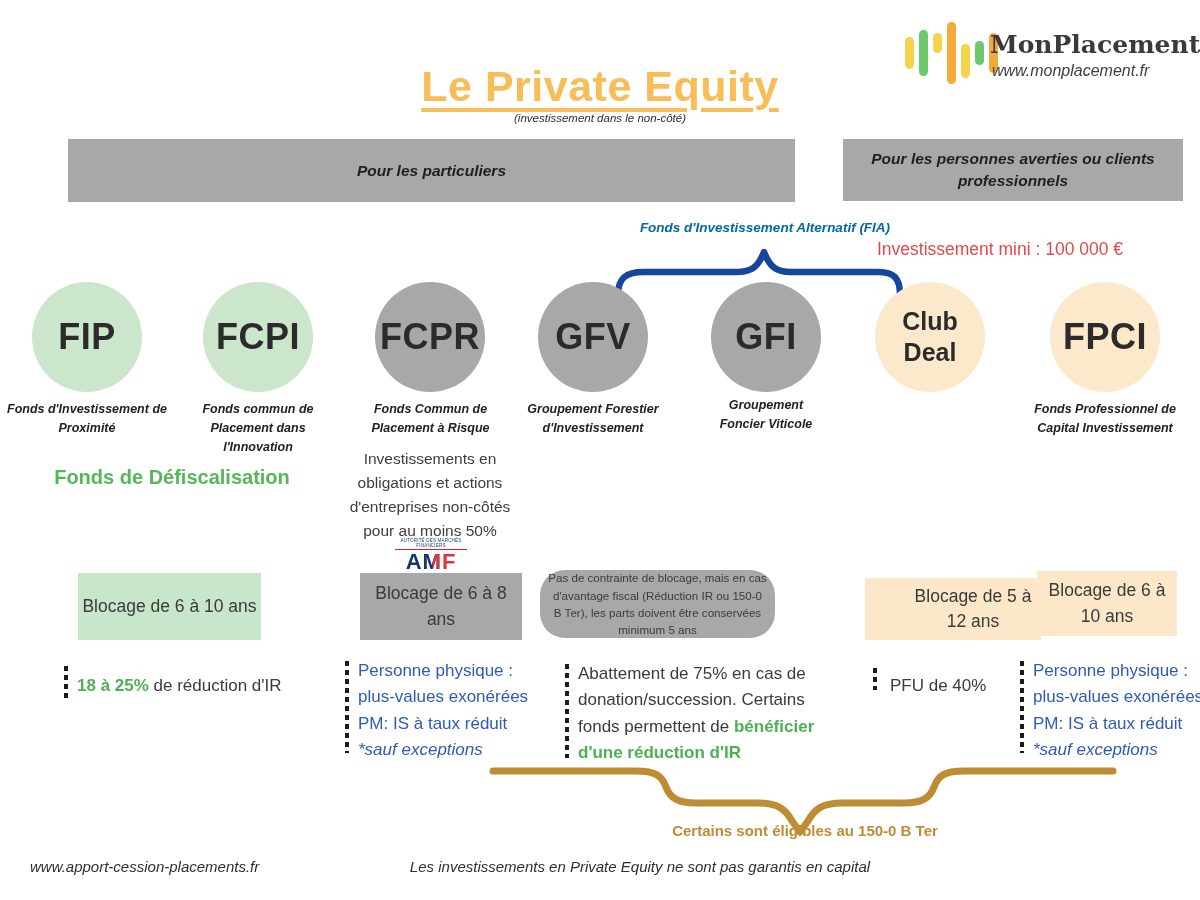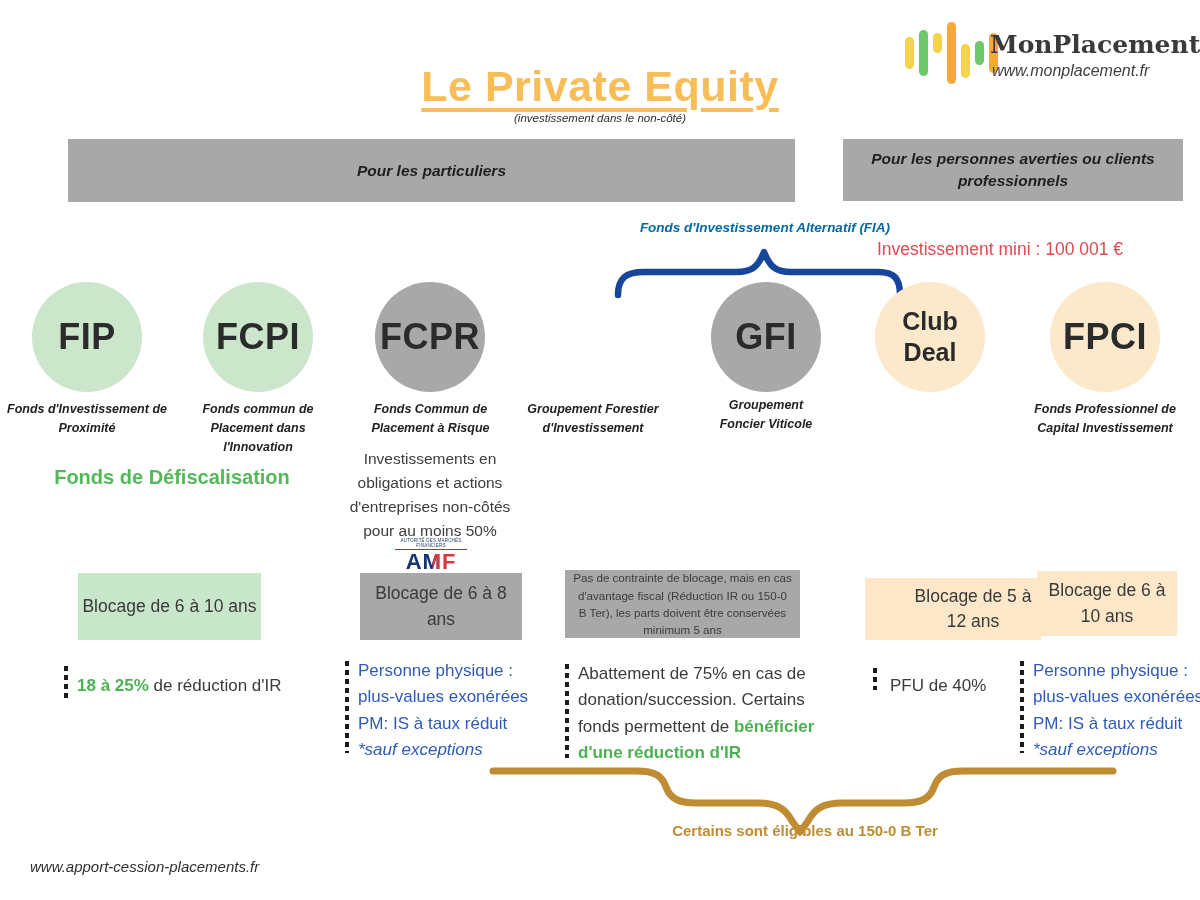--- a/index.html
+++ b/index.html
@@ -85,30 +85,33 @@
   <div class="abs main-title center" style="left:300px;top:62px;width:600px;">Le Private Equity</div>
   <div class="abs subtitle center" style="left:300px;top:112px;width:600px;">(investissement dans le non-côté)</div>
 
   <div class="abs aud-bar" style="left:68px;top:139px;width:727px;height:63px;">Pour les particuliers</div>
   <div class="abs aud-bar center" style="left:843px;top:139px;width:340px;height:62px;padding:0 14px;box-sizing:border-box;">Pour les personnes averties ou clients professionnels</div>
 
   <div class="abs fia-label center" style="left:610px;top:220px;width:310px;">Fonds d'Investissement Alternatif (FIA)</div>
   <svg class="abs" style="left:610px;top:240px;" width="295" height="60" viewBox="0 0 295 60">
     <path d="M 8 55 C 8 38, 16 32, 34 32 L 126 32 C 142 32, 148 27, 154 12 C 160 27, 166 32, 181 32 L 268 32 C 284 32, 290 38, 290 55" fill="none" stroke="#16459c" stroke-width="6.5" stroke-linecap="round" stroke-linejoin="round"></path>
   </svg>
-  <div class="abs min-invest center" style="left:860px;top:239px;width:280px;">Investissement mini : 100 001 €</div>
+  <div class="abs min-invest center" style="left:860px;top:239px;width:280px;">Investissement mini : 100 000 €</div>
 
   <div class="abs fund-circle c-green" style="left:32px;top:282px;">
     <span class="acro">FIP</span>
   </div>
   <div class="abs fund-circle c-green" style="left:203px;top:282px;">
     <span class="acro">FCPI</span>
   </div>
   <div class="abs fund-circle c-gray" style="left:375px;top:282px;">
     <span class="acro">FCPR</span>
+  </div>
+  <div class="abs fund-circle c-gray" style="left:538px;top:282px;">
+    <span class="acro">GFV</span>
   </div>
   <div class="abs fund-circle c-gray" style="left:711px;top:282px;">
     <span class="acro">GFI</span>
   </div>
   <div class="abs fund-circle c-peach" style="left:875px;top:282px;">
     <span class="acro-sm">
       <div>Club</div>
       <div>Deal</div>
     </span>
   </div>
@@ -128,21 +131,21 @@
 
   <div class="abs center" style="left:395px;top:533px;width:72px;">
     <span class="amf-small">AUTORITÉ DES MARCHÉS FINANCIERS</span>
     <div class="amf-word">
       <span class="amf-a">A</span><span class="amf-m"><span>M</span><span class="m-red">M</span></span><span class="amf-f">F</span>
     </div>
   </div>
 
   <div class="abs blk blk-green blk-big" style="left:78px;top:573px;width:183px;height:67px;">Blocage de 6 à 10 ans</div>
   <div class="abs blk blk-gray blk-big" style="left:360px;top:573px;width:162px;height:67px;">Blocage de 6 à 8 ans</div>
-  <div class="abs blk blk-gray blk-small" style="left:565px;top:570px;width:235px;height:68px;box-sizing:border-box;">Pas de contrainte de blocage, mais en cas d'avantage fiscal (Réduction IR ou 150-0 B Ter), les parts doivent être conservées minimum 5 ans</div>
+  <div class="abs blk blk-gray blk-small" style="left:540px;top:570px;width:235px;height:68px;box-sizing:border-box;border-radius:25px;">Pas de contrainte de blocage, mais en cas d'avantage fiscal (Réduction IR ou 150-0 B Ter), les parts doivent être conservées minimum 5 ans</div>
   <div class="abs blk blk-peach blk-big" style="left:865px;top:578px;width:136px;height:62px;padding-left:40px;">Blocage de 5 à 12 ans</div>
   <div class="abs blk blk-peach blk-big" style="left:1037px;top:571px;width:140px;height:65px;">Blocage de 6 à 10 ans</div>
 
   <div class="abs dotbar" style="left:64px;top:666px;height:36px;"></div>
   <div class="abs note" style="left:77px;top:673px;width:240px;">
     <span class="hl-green">18 à 25%</span><span> de réduction d'IR</span>
   </div>
 
   <div class="abs dotbar" style="left:345px;top:661px;height:92px;"></div>
   <div class="abs note note-blue" style="left:358px;top:658px;width:190px;">
@@ -167,14 +170,15 @@
     <div>PM: IS à taux réduit</div>
     <div class="it">*sauf exceptions</div>
   </div>
 
   <svg class="abs" style="left:488px;top:762px;" width="630" height="74" viewBox="0 0 630 74">
     <path d="M 5 9 L 148 9 C 168 9, 174 14, 178 25 C 182 36, 190 41, 208 41 L 270 41 C 288 41, 297 46, 304 59 L 312 70 L 320 59 C 327 46, 336 41, 354 41 L 416 41 C 434 41, 442 36, 446 25 C 450 14, 456 9, 476 9 L 625 9" fill="none" stroke="#bf8c33" stroke-width="7" stroke-linecap="round" stroke-linejoin="round"></path>
   </svg>
   <div class="abs gold-text center" style="left:645px;top:822px;width:320px;">Certains sont éligibles au 150-0 B Ter</div>
 
   <div class="abs footer-txt" style="left:30px;top:858px;">www.apport-cession-placements.fr</div>
+  <div class="abs footer-txt center" style="left:380px;top:858px;width:520px;">Les investissements en Private Equity ne sont pas garantis en capital</div>
 
 </div>
 
 </body></html>

